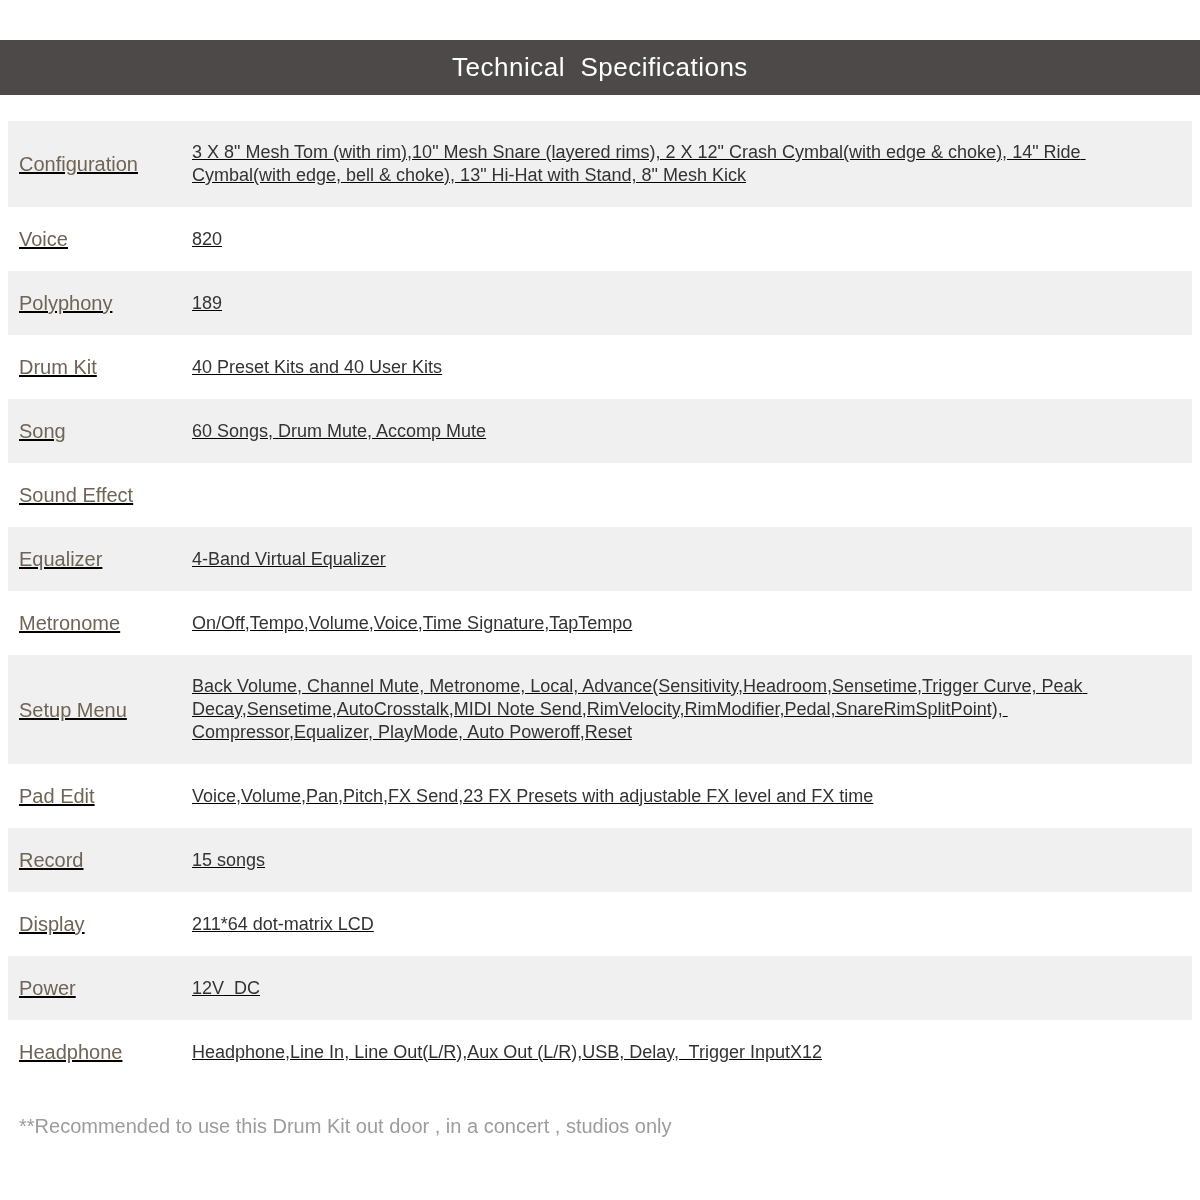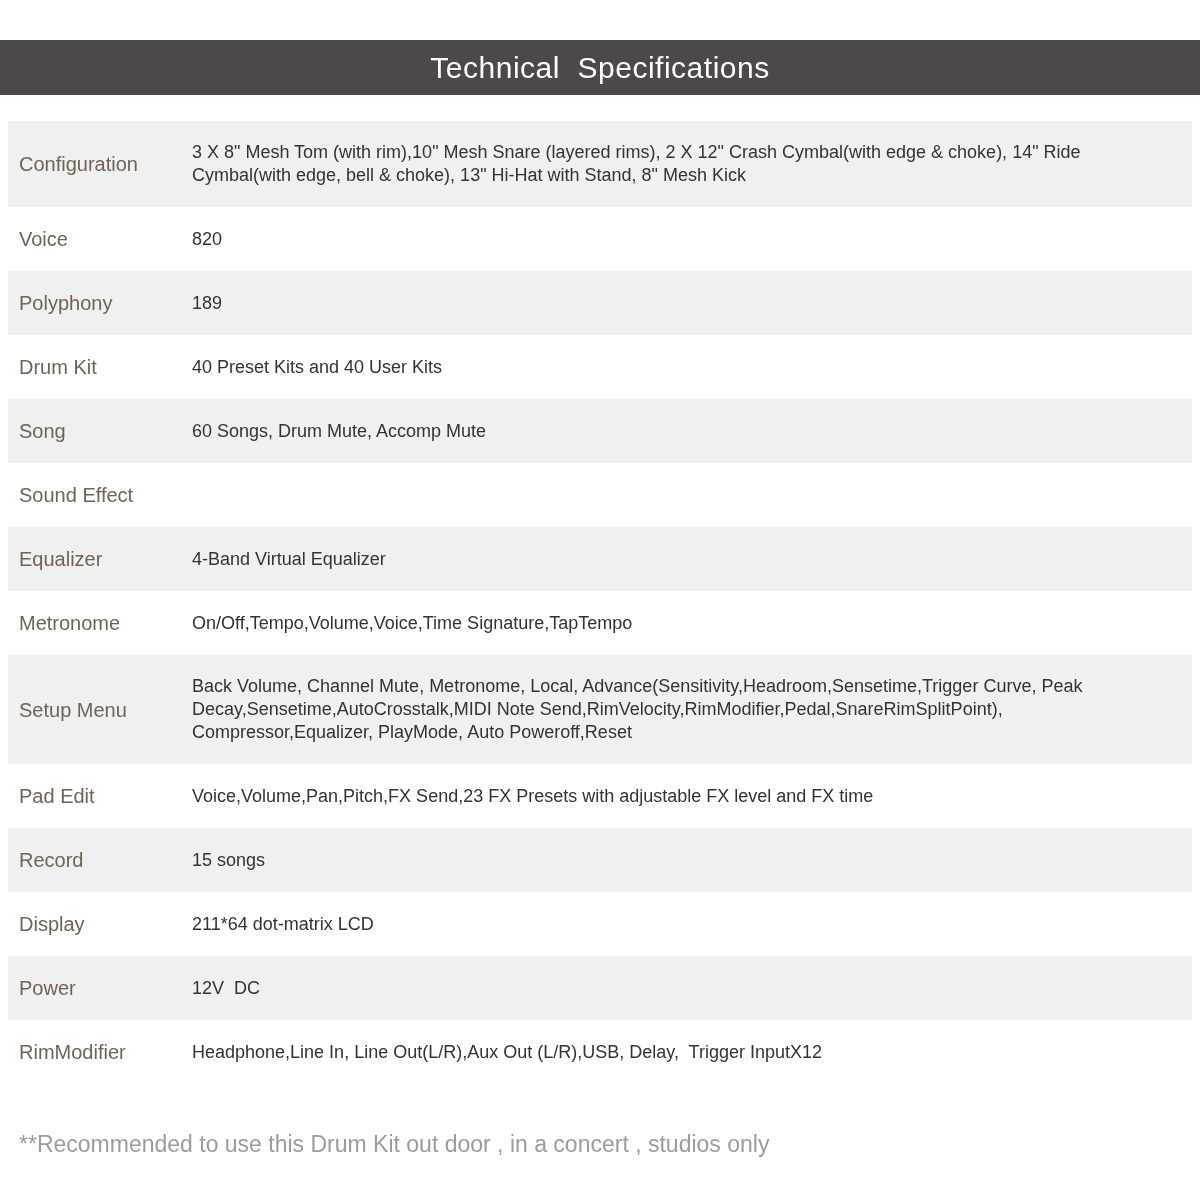--- a/index.html
+++ b/index.html
@@ -19,27 +19,28 @@
     margin-top: 40px;
     height: 55px;
     background: #4d4949;
     display: flex;
     align-items: center;
     justify-content: center;
   }
   .title-bar h1 {
     margin: 0;
     color: #ffffff;
-    font-size: 30px;
+    font-size: 26px;
     font-weight: 400;
     letter-spacing: 0.5px;
     white-space: pre; 
   }
   .spec-table {
     margin: 26px 8px 0 8px;
+    text-decoration: underline;
   }
   .spec-row {
     display: flex;
     align-items: center;
     min-height: 63px;
     padding: 20px 0;
     box-sizing: border-box;
   }
   .spec-row:nth-child(odd) {
     background: #f0f0f0;
@@ -56,23 +57,23 @@
   .spec-value {
     flex: 1 1 auto;
     max-width: 972px;
     color: #333333;
     font-size: 18px;
     line-height: 23px;
     white-space: pre-wrap; 
     padding-right: 20px;
   }
   .footnote {
-    margin: 48px 0 0 19px;
+    margin: 30px 0 0 19px;
     color: #9c9c9c;
-    font-size: 23px;
+    font-size: 20px;
     line-height: 24px;
   }
 </style>
 </head>
 <body>
 
 <div class="page">
 
   <header class="title-bar">
     <h1>Technical  Specifications</h1>
@@ -137,20 +138,20 @@
     <div class="spec-label">Display</div>
     <div class="spec-value">211*64 dot-matrix LCD</div>
   </div>
 
   <div class="spec-row">
     <div class="spec-label">Power</div>
     <div class="spec-value">12V  DC</div>
   </div>
 
   <div class="spec-row">
-    <div class="spec-label">RimModifier</div>
+    <div class="spec-label">Headphone</div>
     <div class="spec-value">Headphone,Line In, Line Out(L/R),Aux Out (L/R),USB, Delay,  Trigger InputX12</div>
   </div>
 </main>
 
   <p class="footnote">**Recommended to use this Drum Kit out door , in a concert , studios only</p>
 
 </div>
 
 </body></html>

